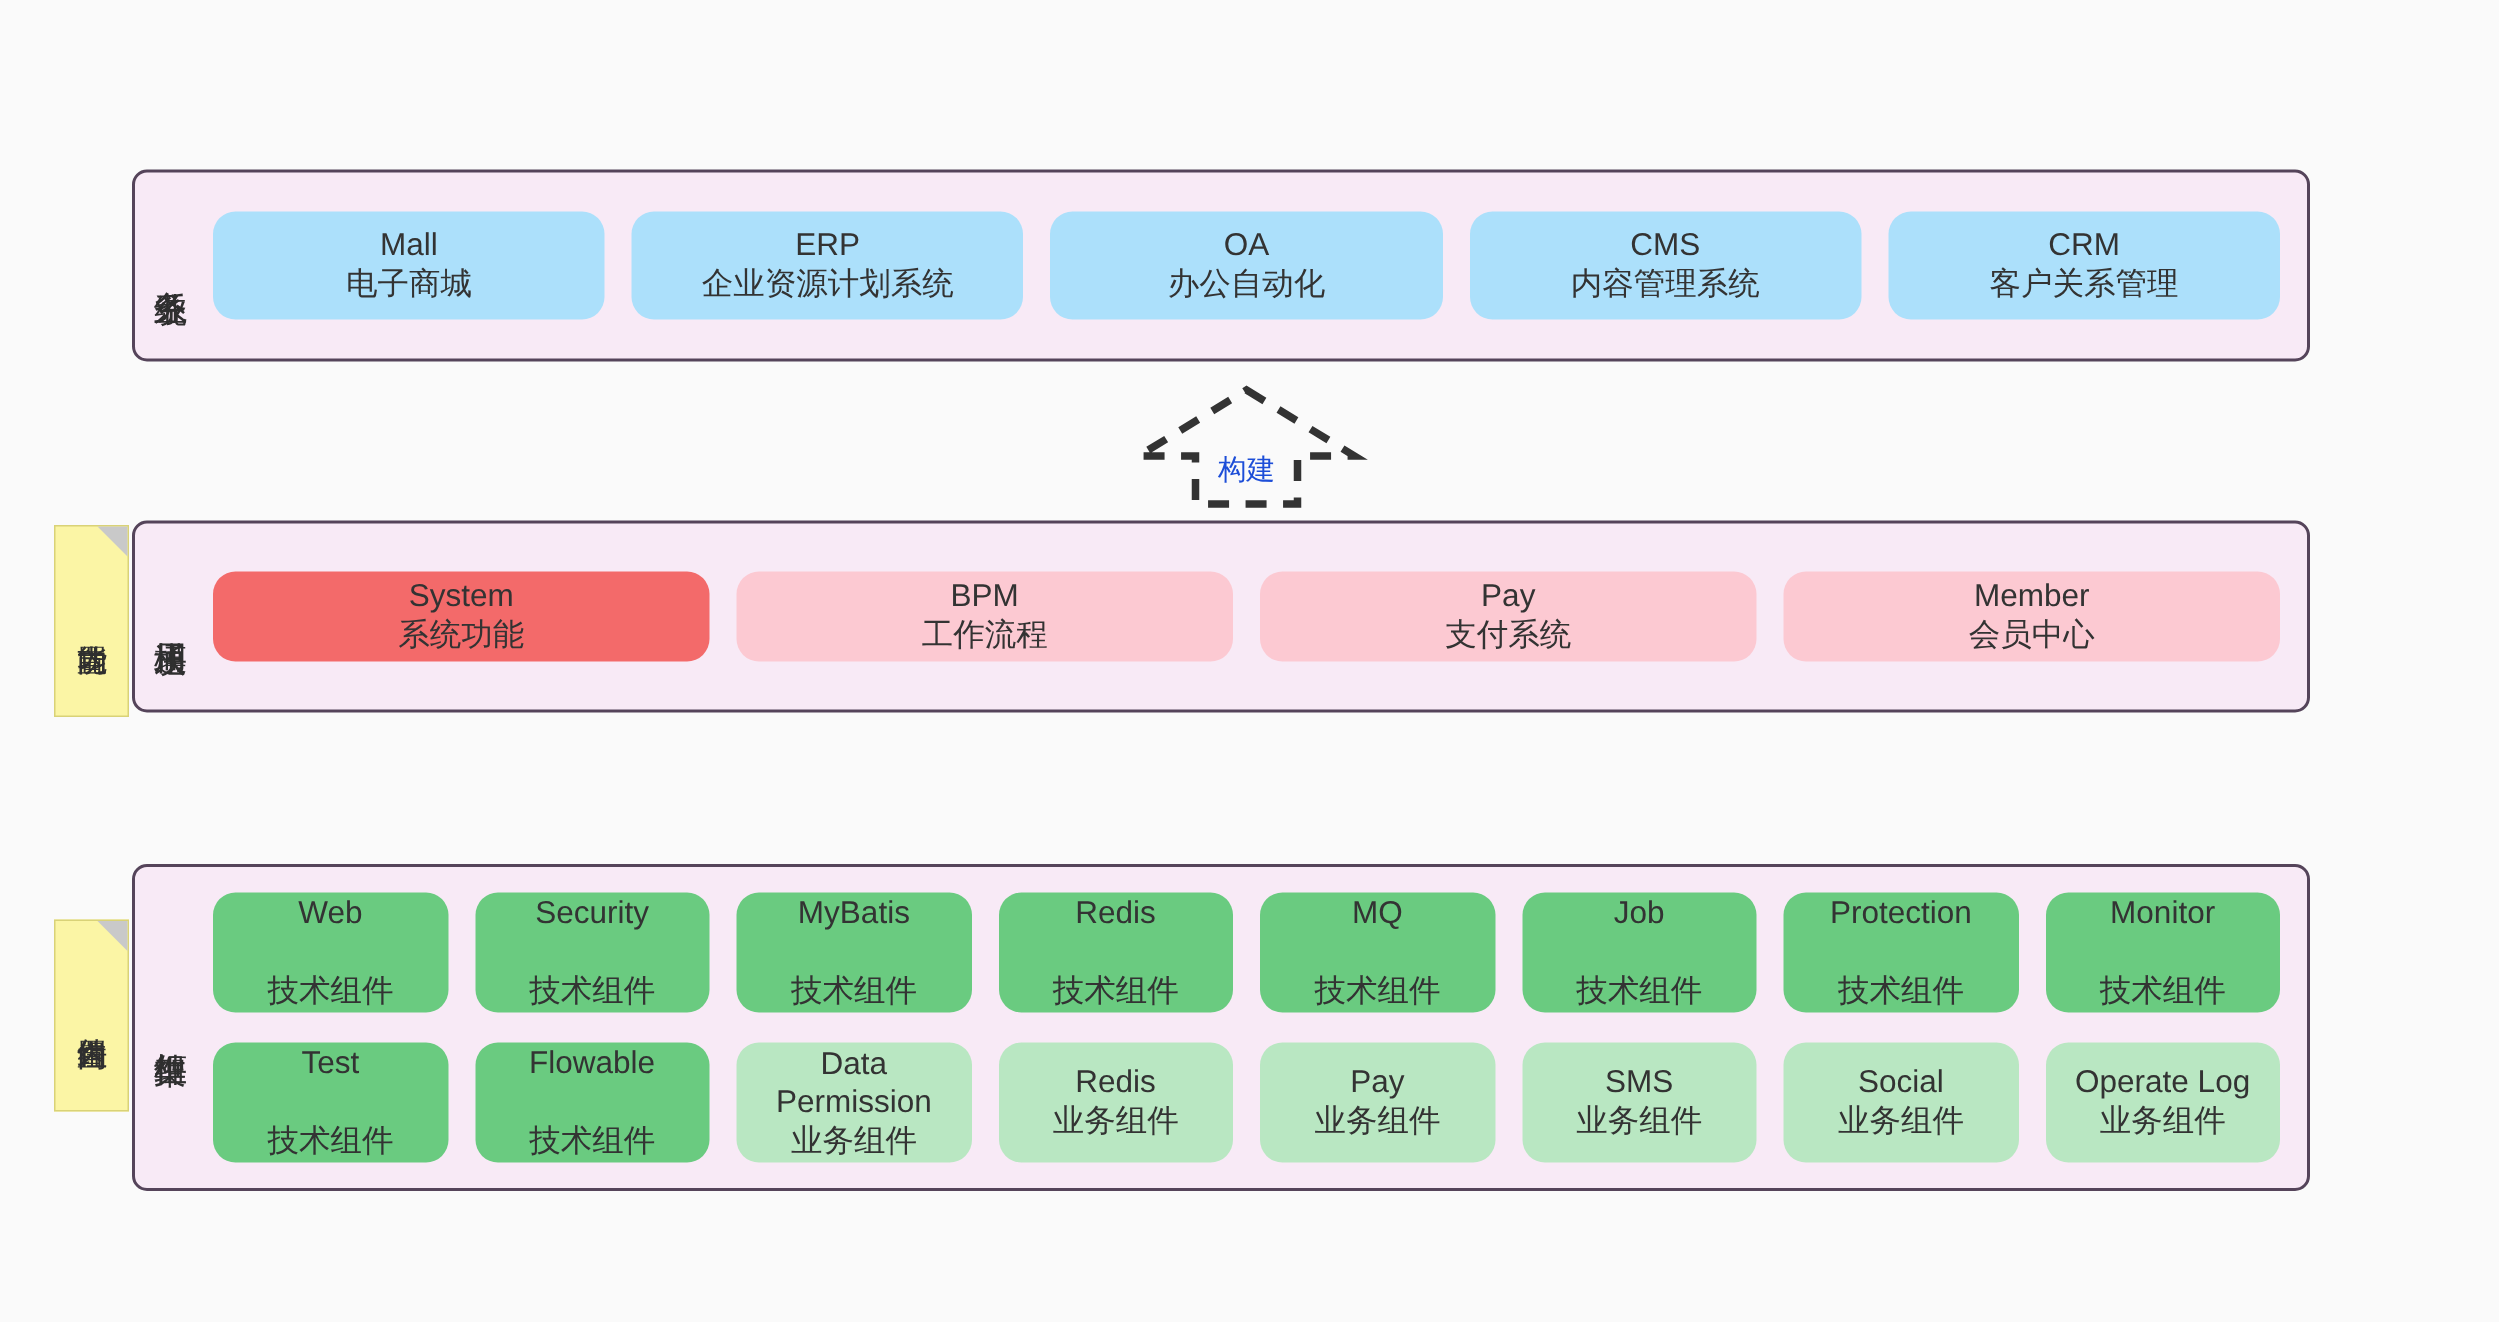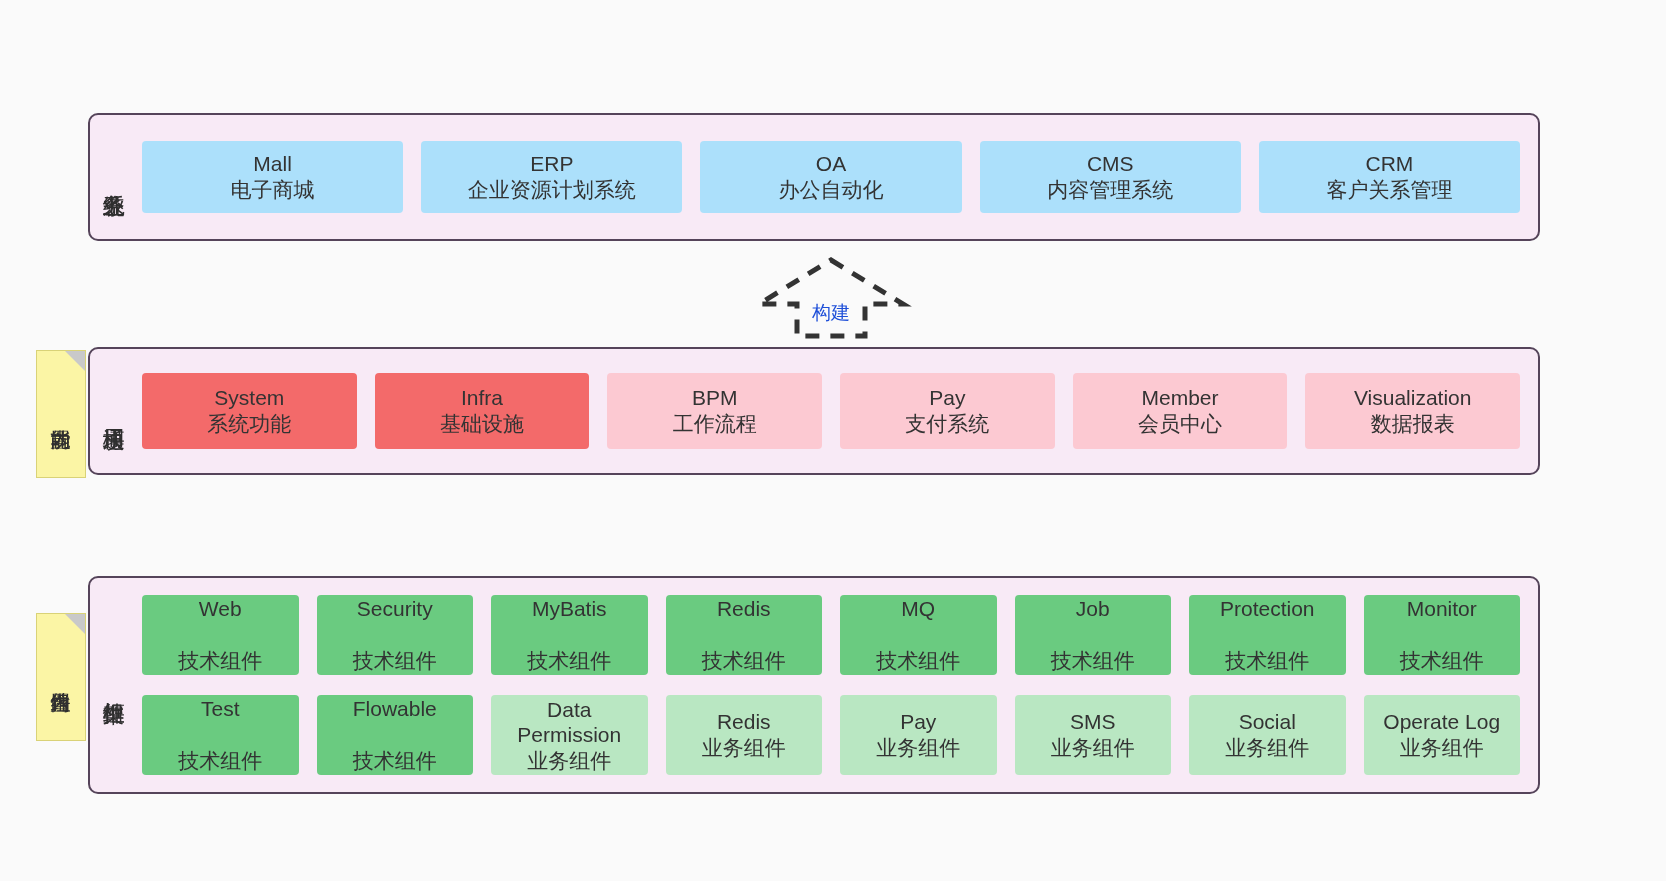--- a/index.html
+++ b/index.html
@@ -60,21 +60,21 @@
   }
 
   .card-row {
     display: flex;
     gap: 18px;
     align-items: stretch;
   }
 
   .card {
     flex: 1 1 0;
-    border-radius: 4px;
+    border-radius: 15px;
     display: flex;
     flex-direction: column;
     align-items: center;
     justify-content: center;
     text-align: center;
     font-size: 21px;
     line-height: 1.22;
     color: #333333;
     box-sizing: border-box;
     padding: 6px 4px;
@@ -89,21 +89,21 @@
   .c-pink        { background: #fcc9d2; }
   .c-green       { background: #6acb80; gap: 26px; }
   .c-lightgreen  { background: #b9e7c2; }
 
   
   #layer-business  { left: 88px;  top: 113px; width: 1452px; height: 128px; }
   #layer-business .cards { padding-left: 4px; }
   #layer-business .card  { height: 72px; }
 
   #layer-modules   { left: 88px;  top: 347px; width: 1452px; height: 128px; }
-  #layer-modules .card   { height: 76px; }
+  #layer-modules .card   { height: 60px; }
 
   #layer-framework { left: 88px;  top: 576px; width: 1452px; height: 218px; }
   #layer-framework .card { height: 80px; }
 
   
   .sticky {
     position: absolute;
     width: 50px;
     background: #fbf5a5;
     border: 1px solid #d9d277;
@@ -193,40 +193,32 @@
   </div>
 
   <div class="layer" id="layer-modules">
     <div class="layer-title">通用模块</div>
     <div class="cards">
       <div class="card-row">
         <div class="card c-red">
           <span class="en">System</span>
           <span class="cn">系统功能</span>
         </div>
-        <div class="card c-red">
-          <span class="en">Infra</span>
-          <span class="cn">基础设施</span>
-        </div>
         <div class="card c-pink">
           <span class="en">BPM</span>
           <span class="cn">工作流程</span>
         </div>
         <div class="card c-pink">
           <span class="en">Pay</span>
           <span class="cn">支付系统</span>
         </div>
         <div class="card c-pink">
           <span class="en">Member</span>
           <span class="cn">会员中心</span>
         </div>
-        <div class="card c-pink">
-          <span class="en">Visualization</span>
-          <span class="cn">数据报表</span>
-        </div>
       </div>
     </div>
   </div>
 
 
   <div class="sticky" id="sticky-framework">
     <span>内置组件</span>
   </div>
 
   <div class="layer" id="layer-framework">

